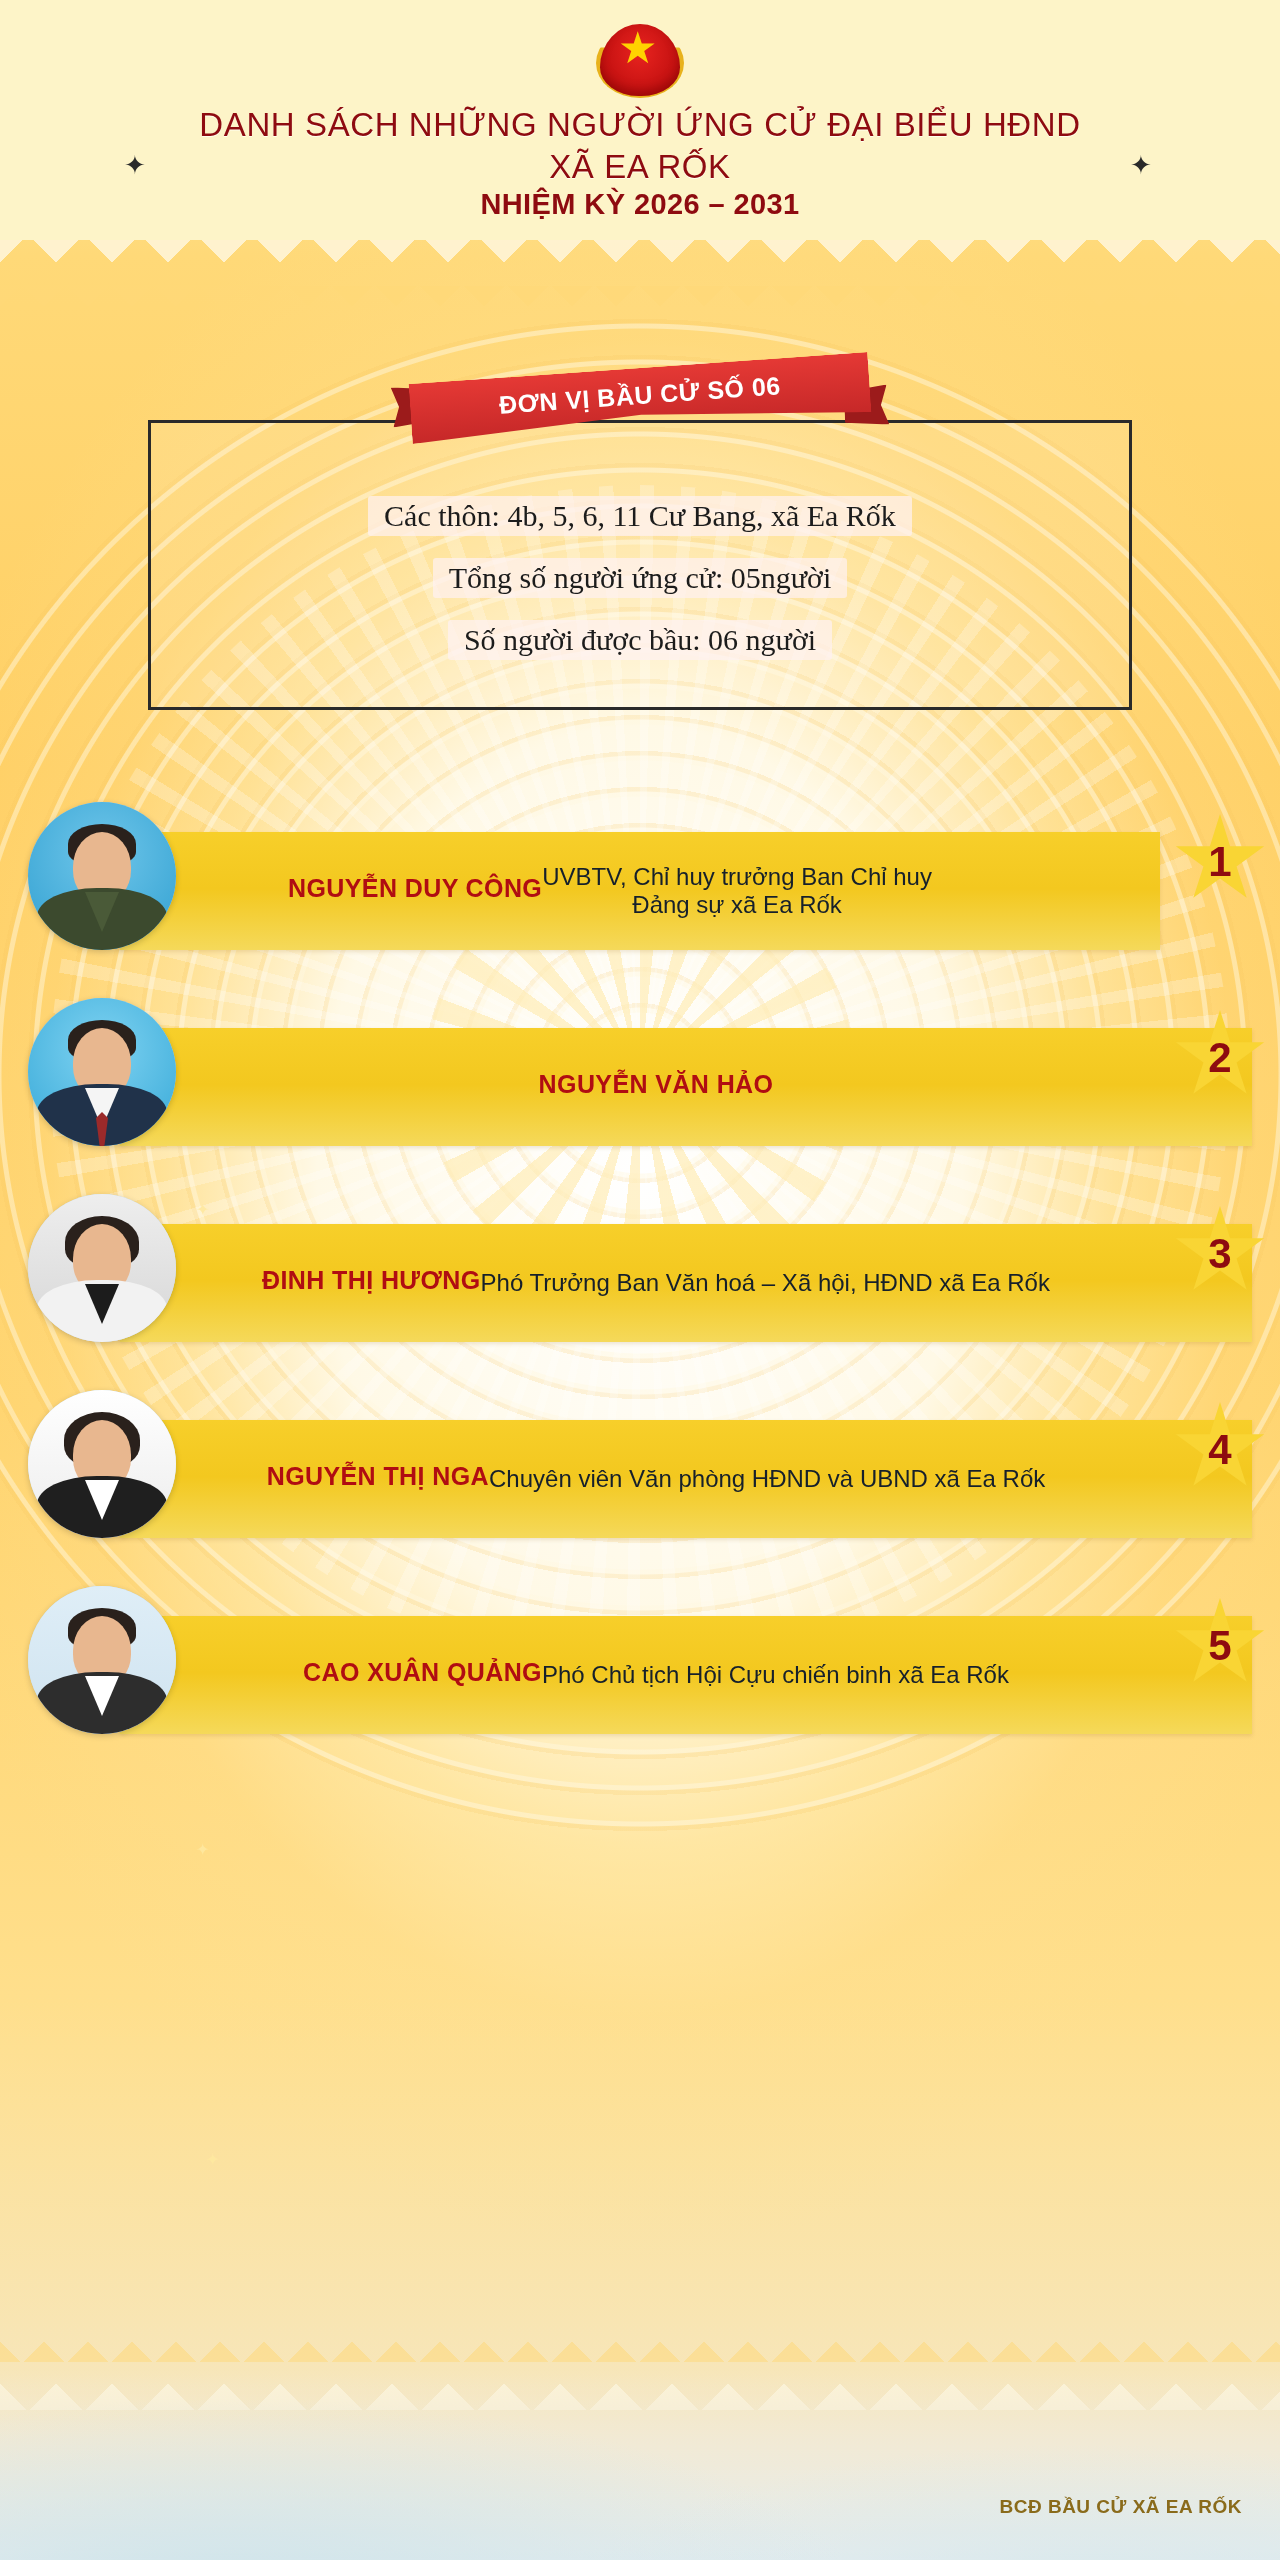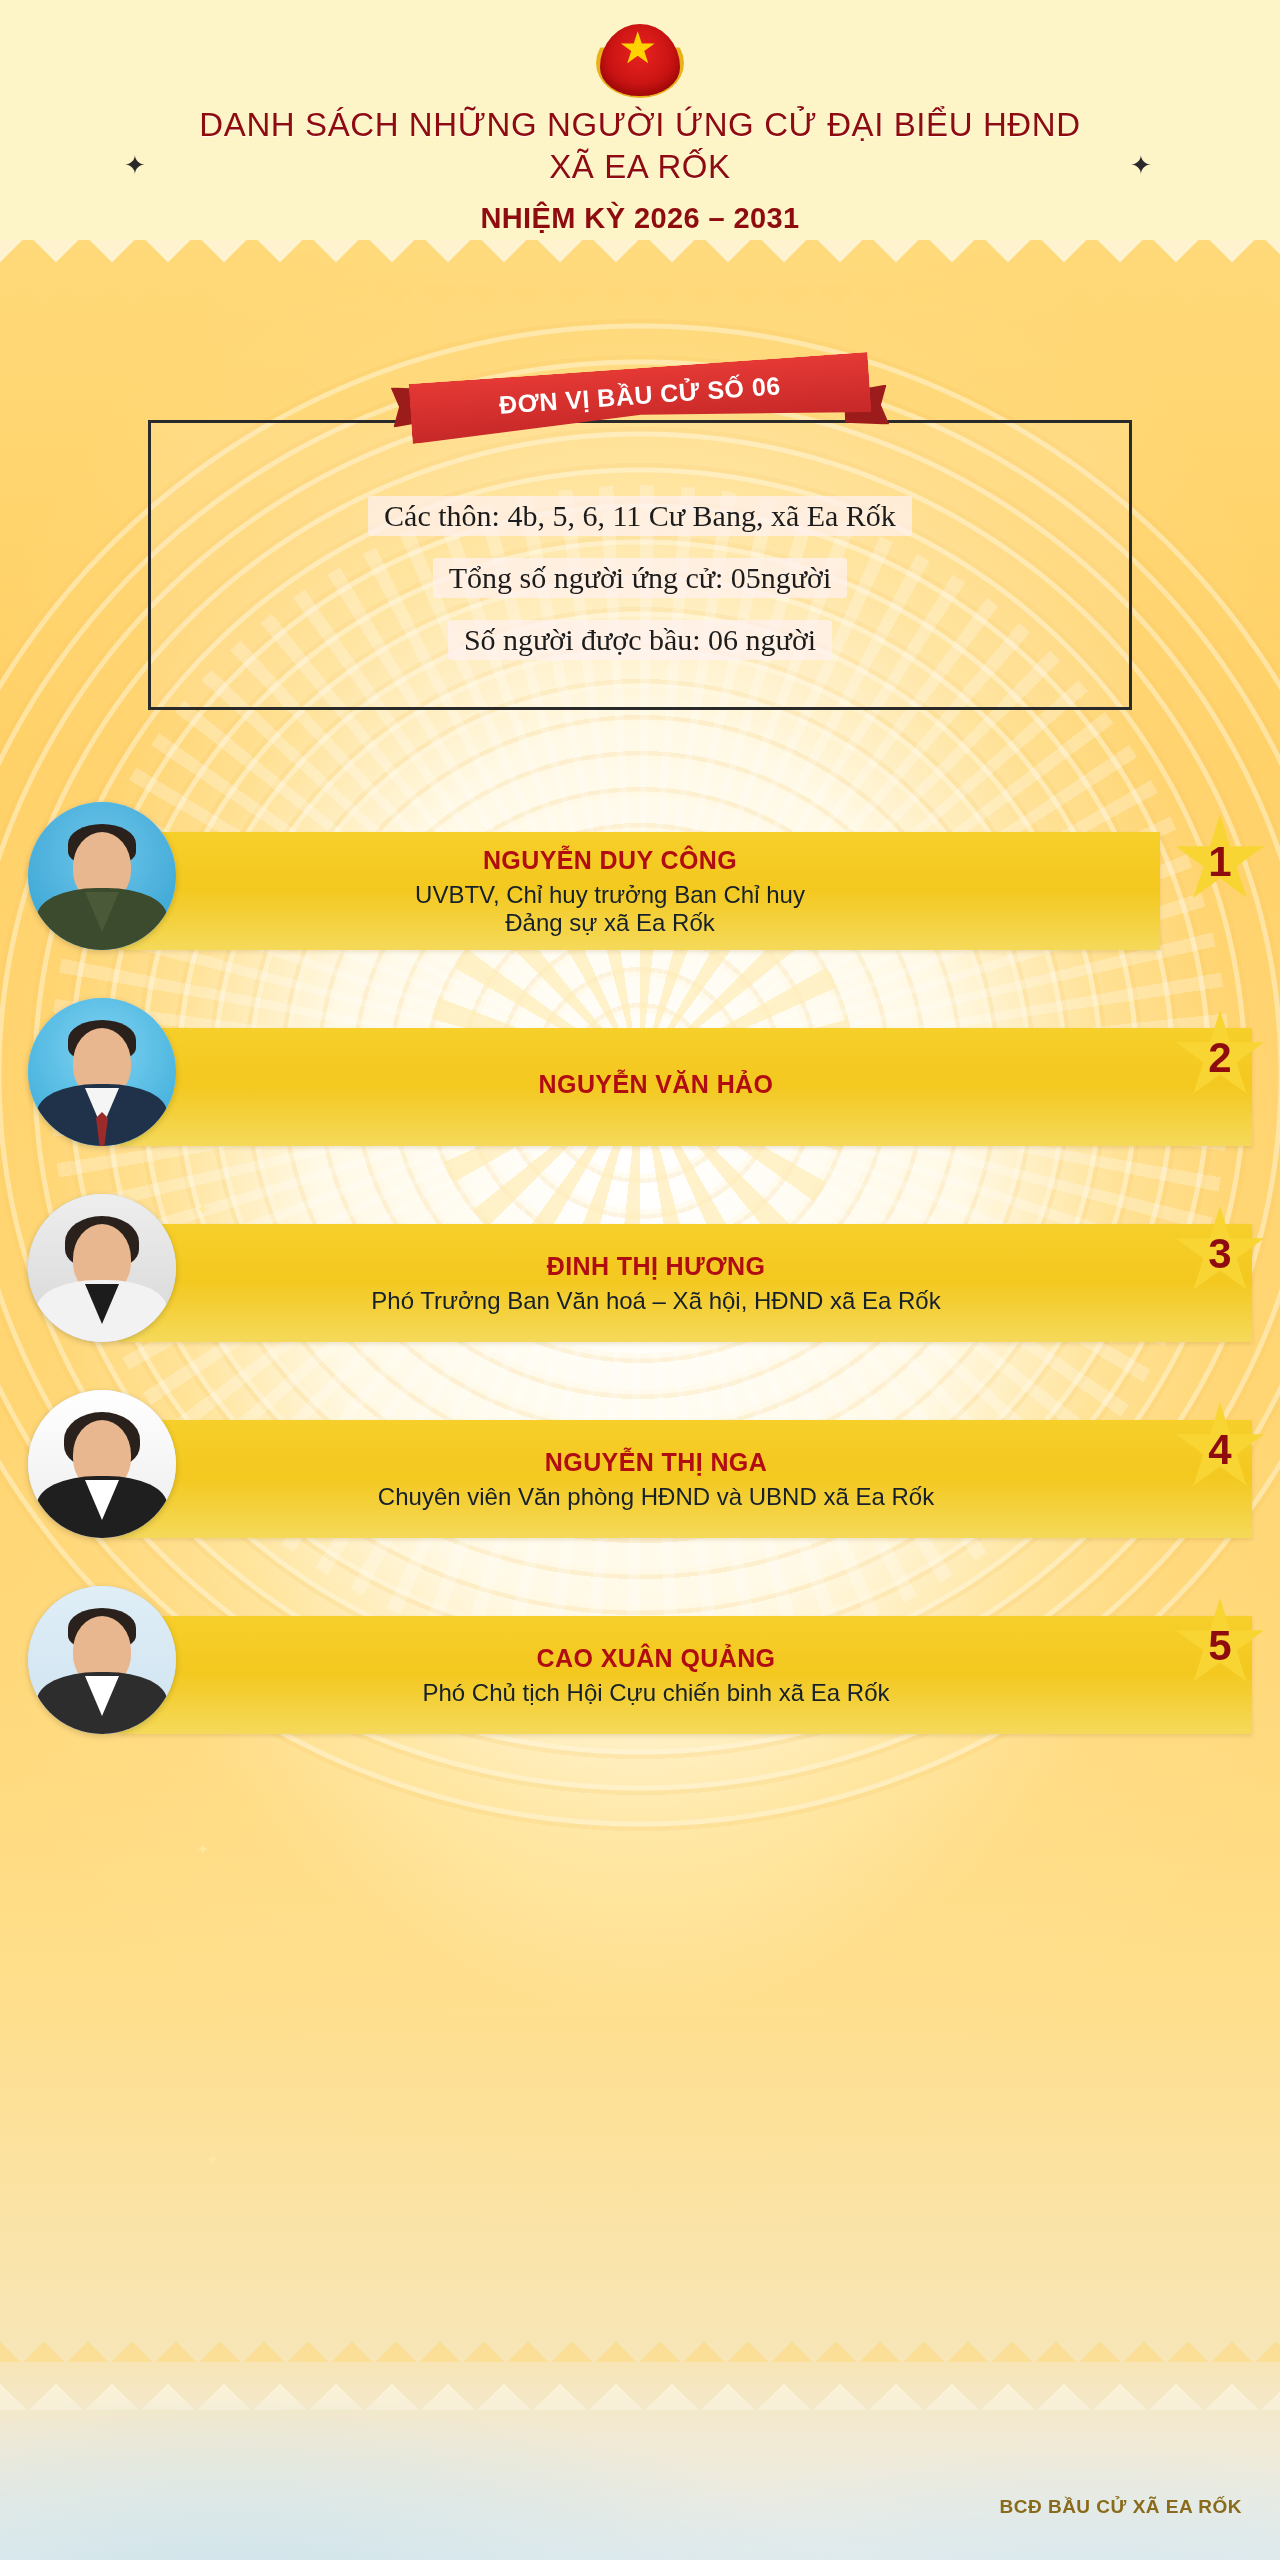--- a/index.html
+++ b/index.html
@@ -137,21 +137,20 @@
   .title1 {
     font-size: 33px;
     font-weight: normal;
     color: #8e0b10;
     letter-spacing: 0.6px;
     line-height: 1.28;
     padding: 0 60px;
     text-shadow: 0 1px 0 #ffe;
   }
   .title2 {
-    margin-top: 14px;
     font-size: 29px;
     font-weight: bold;
     color: #8e0b10;
     letter-spacing: 0.4px;
   }
 
   
   .ribbon-wrap {
     position: absolute;
     left: 50%; top: 368px;
@@ -236,21 +235,21 @@
   }
   .cand-bar {
     position: absolute;
     left: 120px;
     top: 42px;
     right: 28px;
     height: 118px;
     background: linear-gradient(180deg, #f7cf2a 0%, #f3c81f 48%, #f5d95a 100%);
     box-shadow: 0 2px 4px rgba(120,80,0,.14);
     display: flex;
-    flex-direction: column;
+    flex-direction: row;
     align-items: center;
     justify-content: center;
     padding: 0 120px 0 60px;
     text-align: center;
   }
   .cand-bar.narrow { right: 120px; }
   .cand-name {
     color: #b00d12;
     font-weight: bold;
     font-size: 25px;

